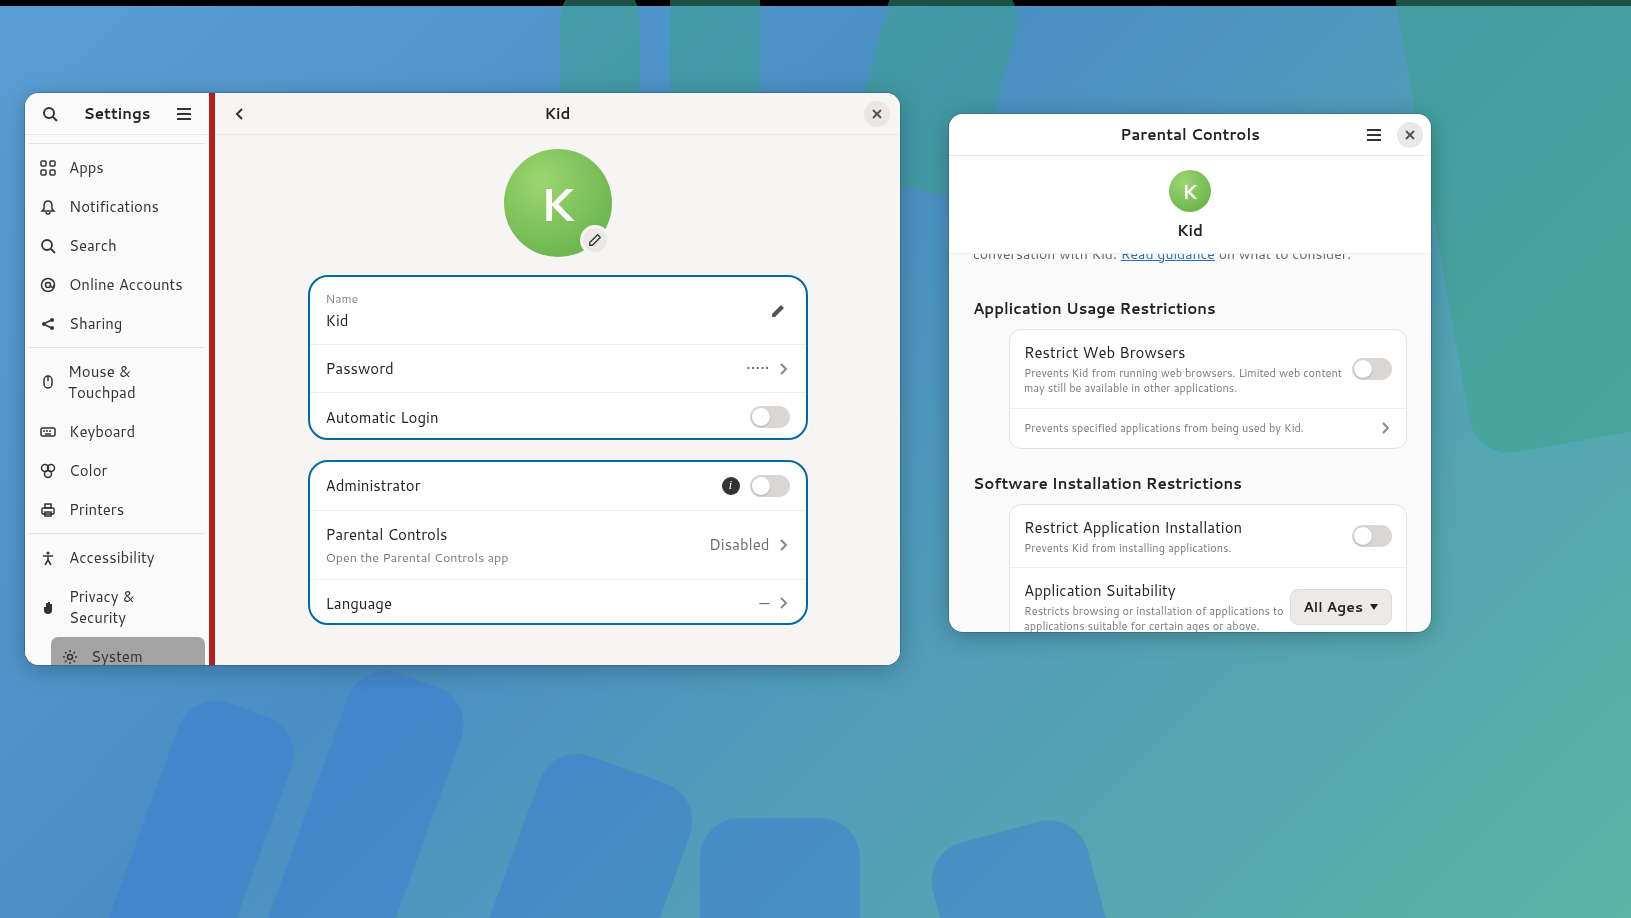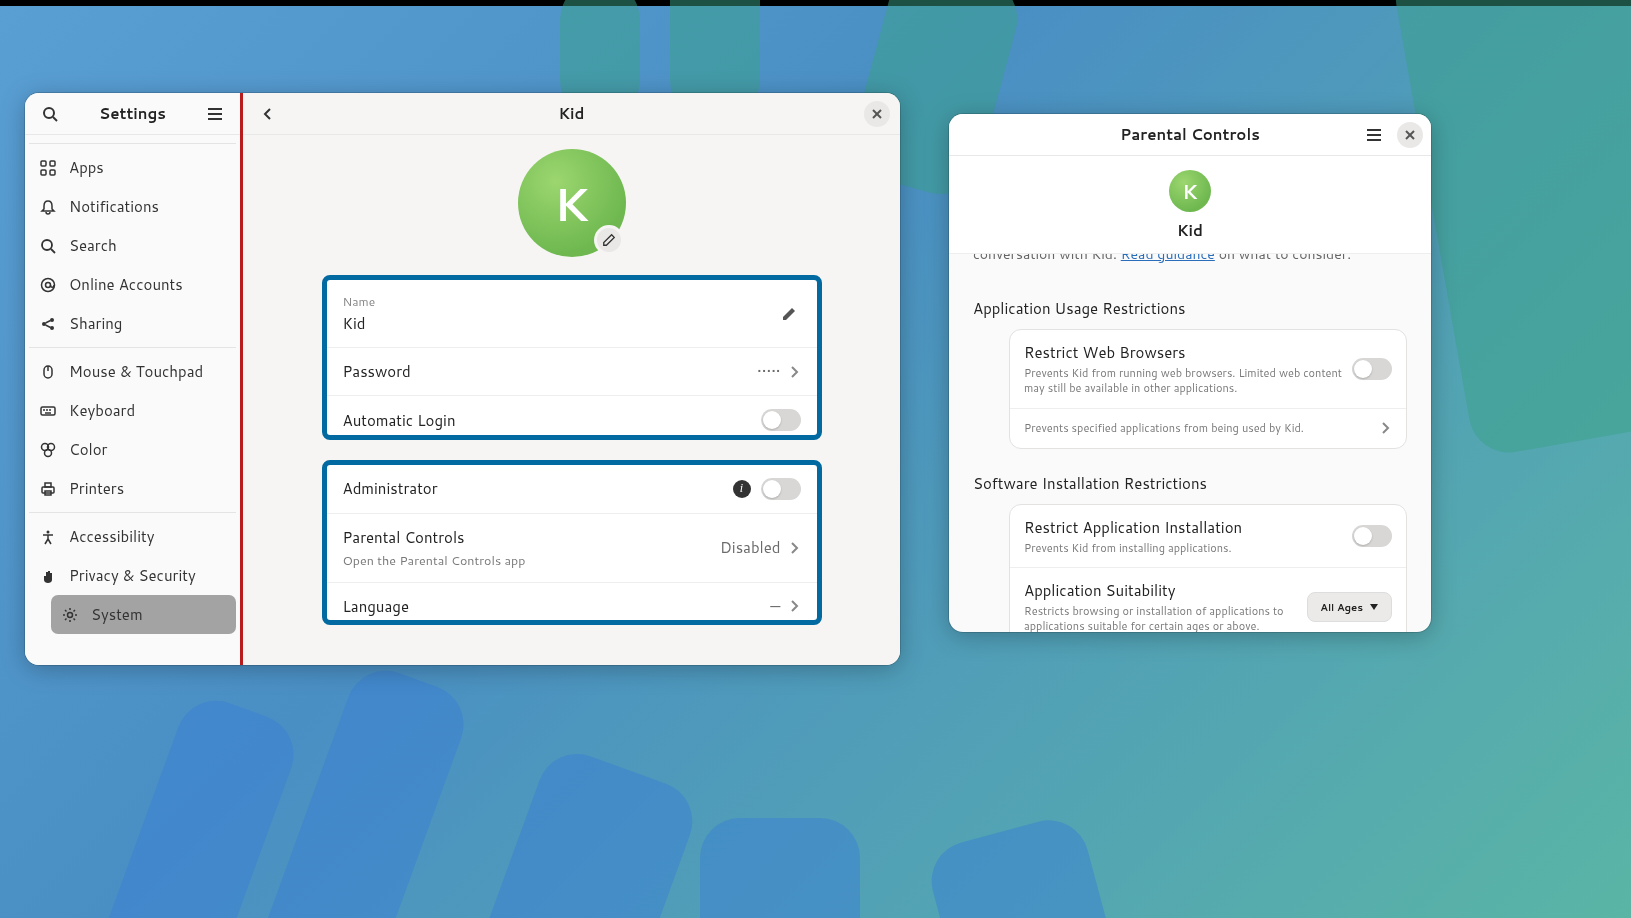--- a/index.html
+++ b/index.html
@@ -23,23 +23,23 @@
 
 .window {
   position:absolute;
   background:#f6f5f4;
   border-radius:14px;
   box-shadow:0 4px 24px rgba(0,0,0,0.25), 0 0 0 1px rgba(0,0,0,0.15);
   overflow:hidden;
 }
 .settings-window { top:93px; left:25px; width:875px; height:572px; display:flex; }
 .sidebar {
-  width:218px; flex-shrink:0;
+  width:190px; flex-shrink:0;
   background:#fafafa;
-  border-right:3px solid #b91c1c;
+  border-right:6px solid #b91c1c;
   display:flex; flex-direction:column;
 }
 .sidebar-header {
   height:42px; display:flex; align-items:center; justify-content:space-between;
   padding:0 10px; border-bottom:1px solid #e8e8e8;
 }
 .icon-btn { width:30px; height:30px; display:flex; align-items:center; justify-content:center; border-radius:6px; cursor:pointer; color:#333;}
 .sidebar-title { font-weight:700; font-size:15px; color:#222;}
 .sidebar-list { flex:1; overflow-y:auto; padding:4px;}
 .sidebar-item {
@@ -67,21 +67,21 @@
   display:flex; align-items:center; justify-content:center;
   color:#fff; font-size:46px; font-weight:600;
 }
 .avatar-sm {
   width:42px; height:42px; border-radius:50%;
   background: radial-gradient(circle at 35% 30%, #9cd66f, #6fb850 70%);
   display:flex; align-items:center; justify-content:center;
   color:#fff; font-size:20px; font-weight:600;
 }
 .avatar-edit { position:absolute; bottom:2px; right:2px; width:30px; height:30px; border-radius:50%; background:#e9e8e7; border:3px solid #f6f5f4; display:flex; align-items:center; justify-content:center; cursor:pointer;}
-.card-group { width:500px; background:#fff; border:5px solid #0369a1; border-radius:8px; overflow:hidden; margin-bottom:20px;}
+.card-group { width:500px; background:#fff; border:2px solid #0369a1; border-radius:20px; overflow:hidden; margin-bottom:20px;}
 .row { display:flex; align-items:center; padding:13px 16px; border-bottom:1px solid #eee; cursor:default;}
 .row:last-child { border-bottom:none;}
 .row.clickable { cursor:pointer;}
 .row-main { flex:1; display:flex; flex-direction:column; gap:3px;}
 .row-label { font-size:15px; color:#222;}
 .row-sublabel { font-size:12.5px; color:#7a7a7a;}
 .row-small-label { font-size:12px; color:#888;}
 .row-value { font-size:15px; color:#6b6b6b; margin-right:6px;}
 .chev { color:#888; }
 .pencil-btn { color:#555; cursor:pointer; padding:4px;}
@@ -95,30 +95,30 @@
 
 .parental-window { top:114px; left:949px; width:482px; height:518px; background:#fafafa; display:flex; flex-direction:column;}
 .pw-header { height:42px; display:flex; align-items:center; justify-content:center; position:relative; border-bottom:1px solid #e8e8e8; background:#fff;}
 .pw-title { font-weight:700; font-size:15px; color:#222;}
 .pw-header .right { position:absolute; right:8px; display:flex; gap:8px; align-items:center;}
 .pw-userbar { display:flex; flex-direction:column; align-items:center; gap:8px; padding:14px 0 12px 0; background:#fff;}
 .pw-username { font-size:15px; font-weight:600; color:#222;}
 .pw-scroll { flex:1; overflow:hidden; padding:0 24px 20px 24px; border-top:1px solid #eee;}
 .pw-clipped { font-size:14px; color:#666; margin-bottom:18px; white-space:nowrap; overflow:hidden; position:relative; top:-10px;}
 .pw-clipped a { color:#2a6ebb; text-decoration:underline;margin-top:40px;}
-.section-title { font-weight:400; font-size:15px; color:#222; margin-bottom:10px; margin-top:24px;}
+.section-title { font-weight:700; font-size:15px; color:#222; margin-bottom:10px; margin-top:24px;}
 .pw-card { background:#fff; border:1px solid #e3e2e1; border-radius:12px; overflow:hidden; margin-bottom:20px;margin-left:36px;}
 .pw-row { display:flex; align-items:center; padding:12px 14px; border-bottom:1px solid #eee;}
 .pw-row:last-child { border-bottom:none;}
 .pw-row-main { flex:1; display:flex; flex-direction:column; gap:3px;}
 .pw-row-title { font-size:15px; color:#222;}
 .pw-row-desc { font-size:11px; color:#7a7a7a; line-height:1.35;}
 .dropdown-btn {
   background:#eceae8; border:1px solid #ddd; border-radius:8px;
-  padding:7px 12px; font-size:10px; font-weight:600; color:#222;
+  padding:7px 12px; font-size:14px; font-weight:600; color:#222;
   display:flex; align-items:center; gap:6px; cursor:pointer;
 }
 svg { display:block; }
 </style>
 </head>
 <body>
 
 <div class="topbar"></div>
 <div class="bgshape s1"></div>
 <div class="bgshape s2"></div>

